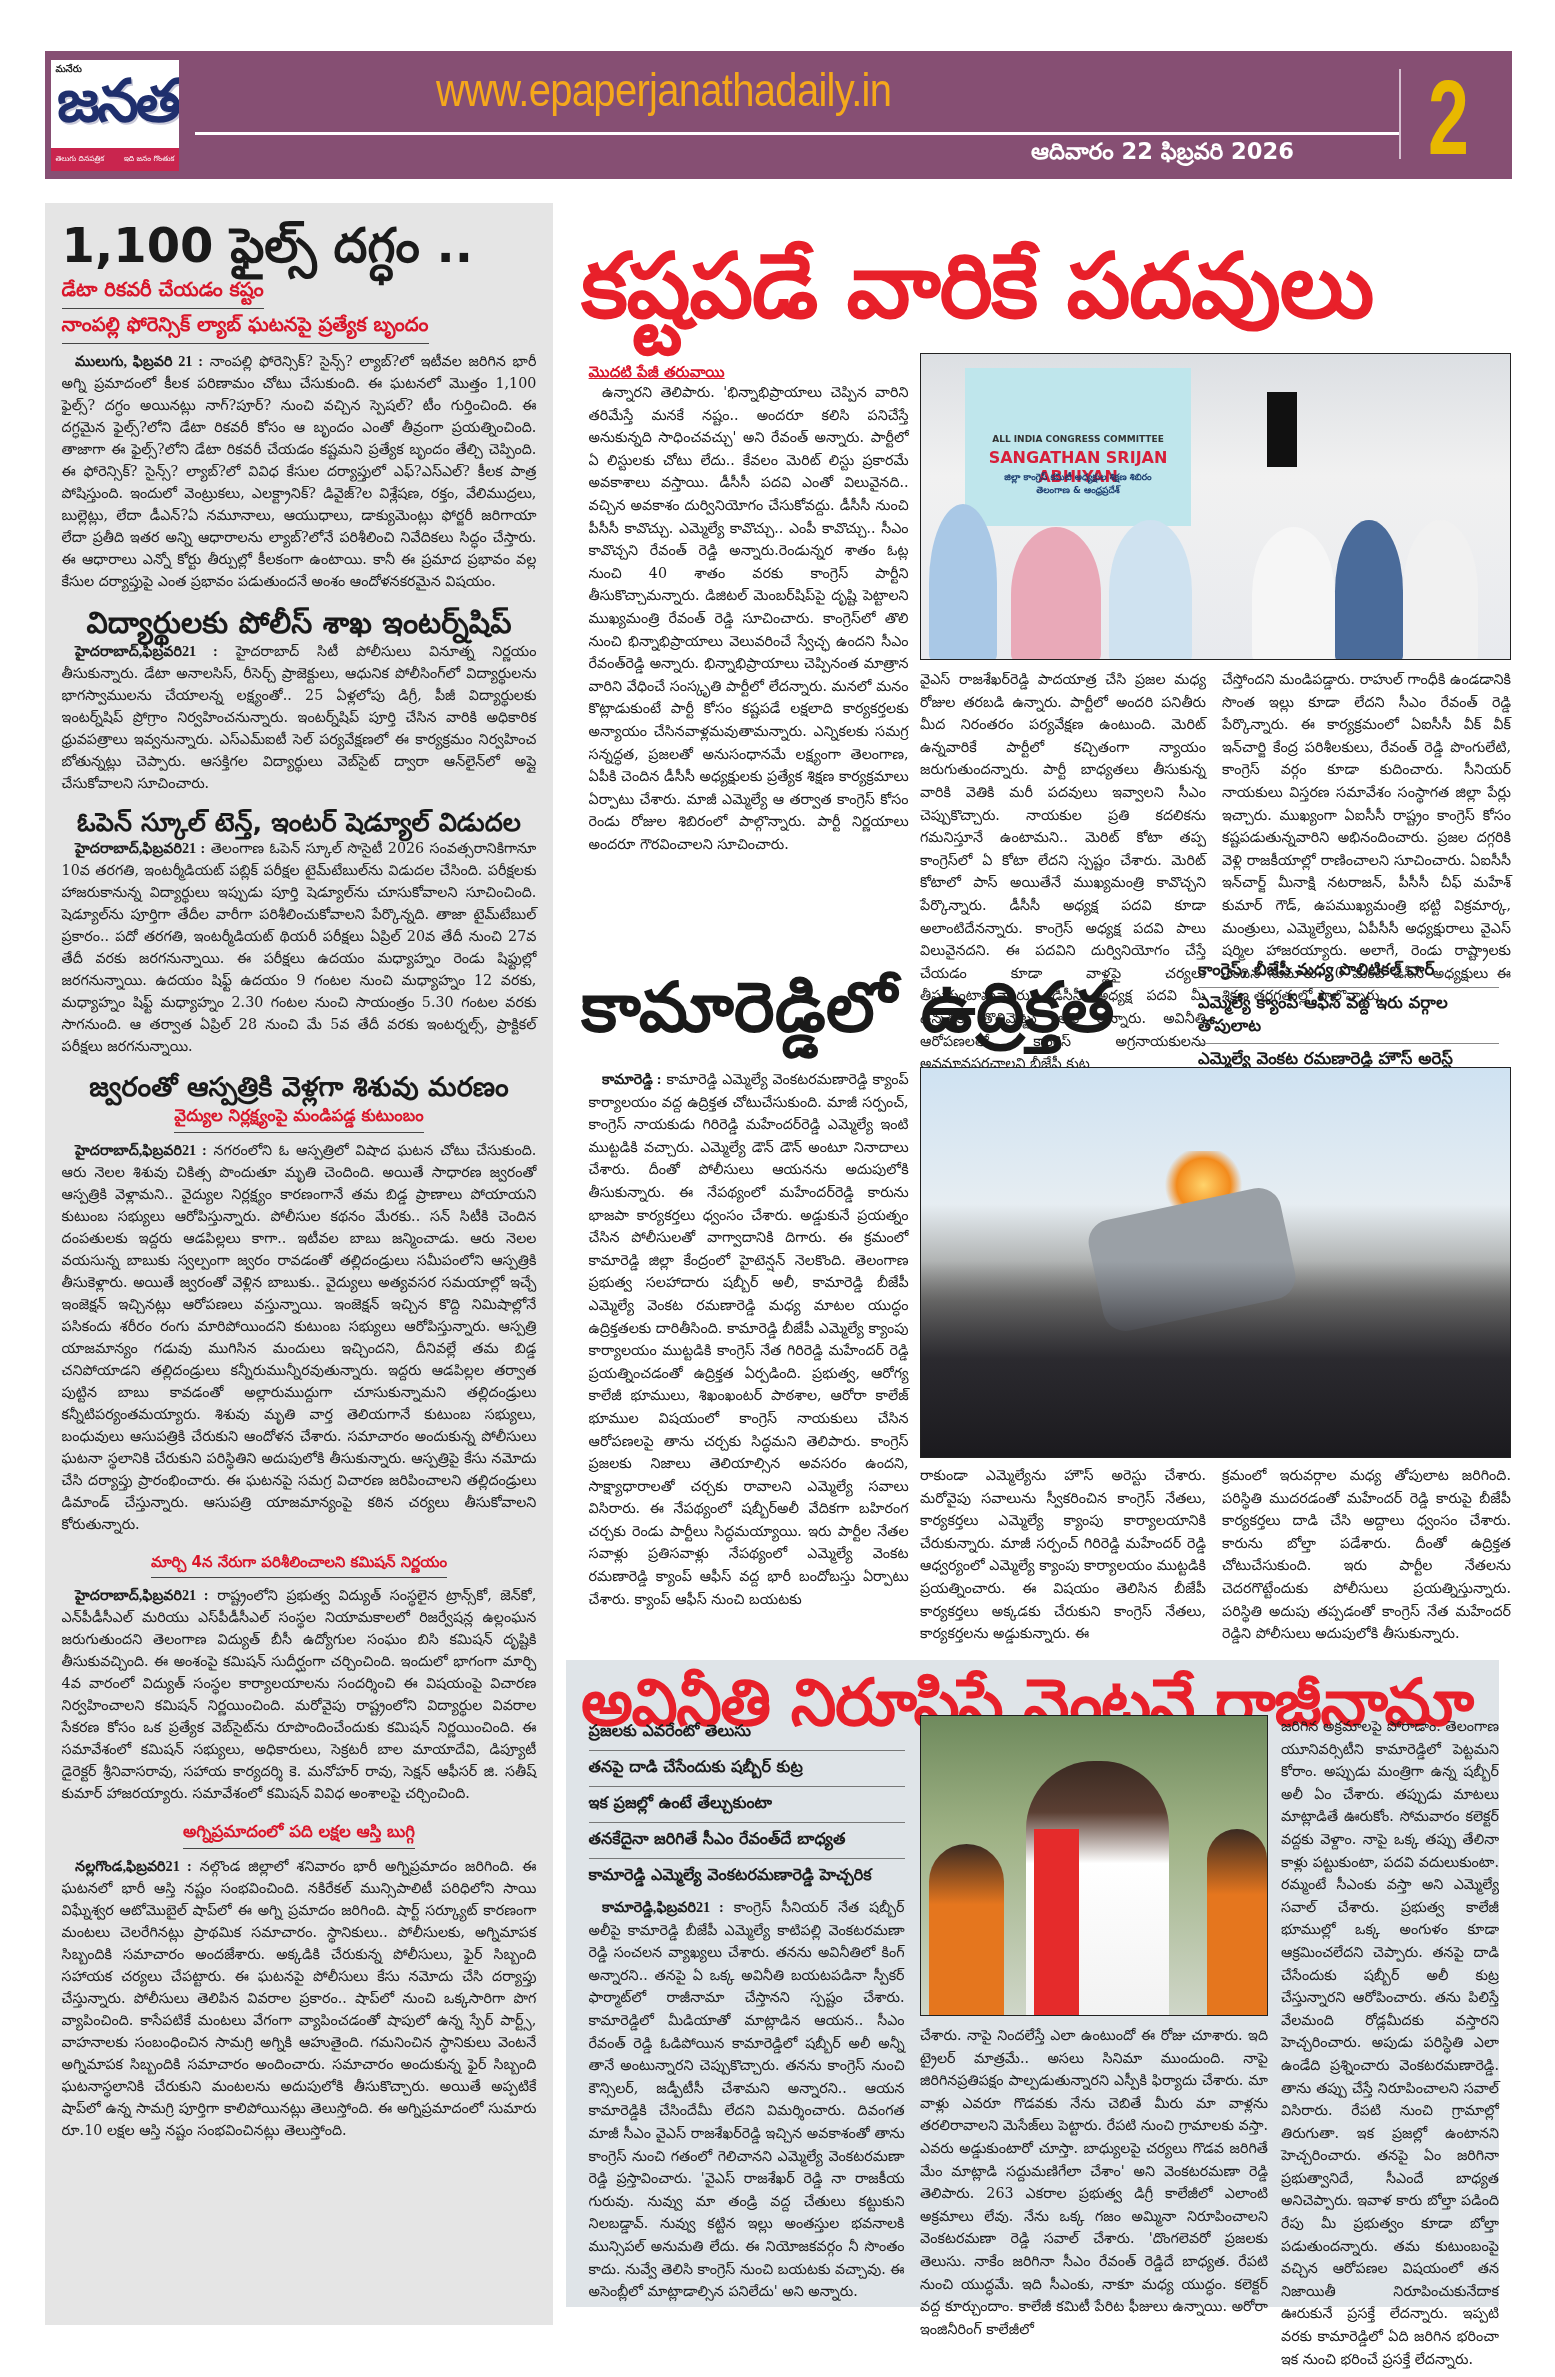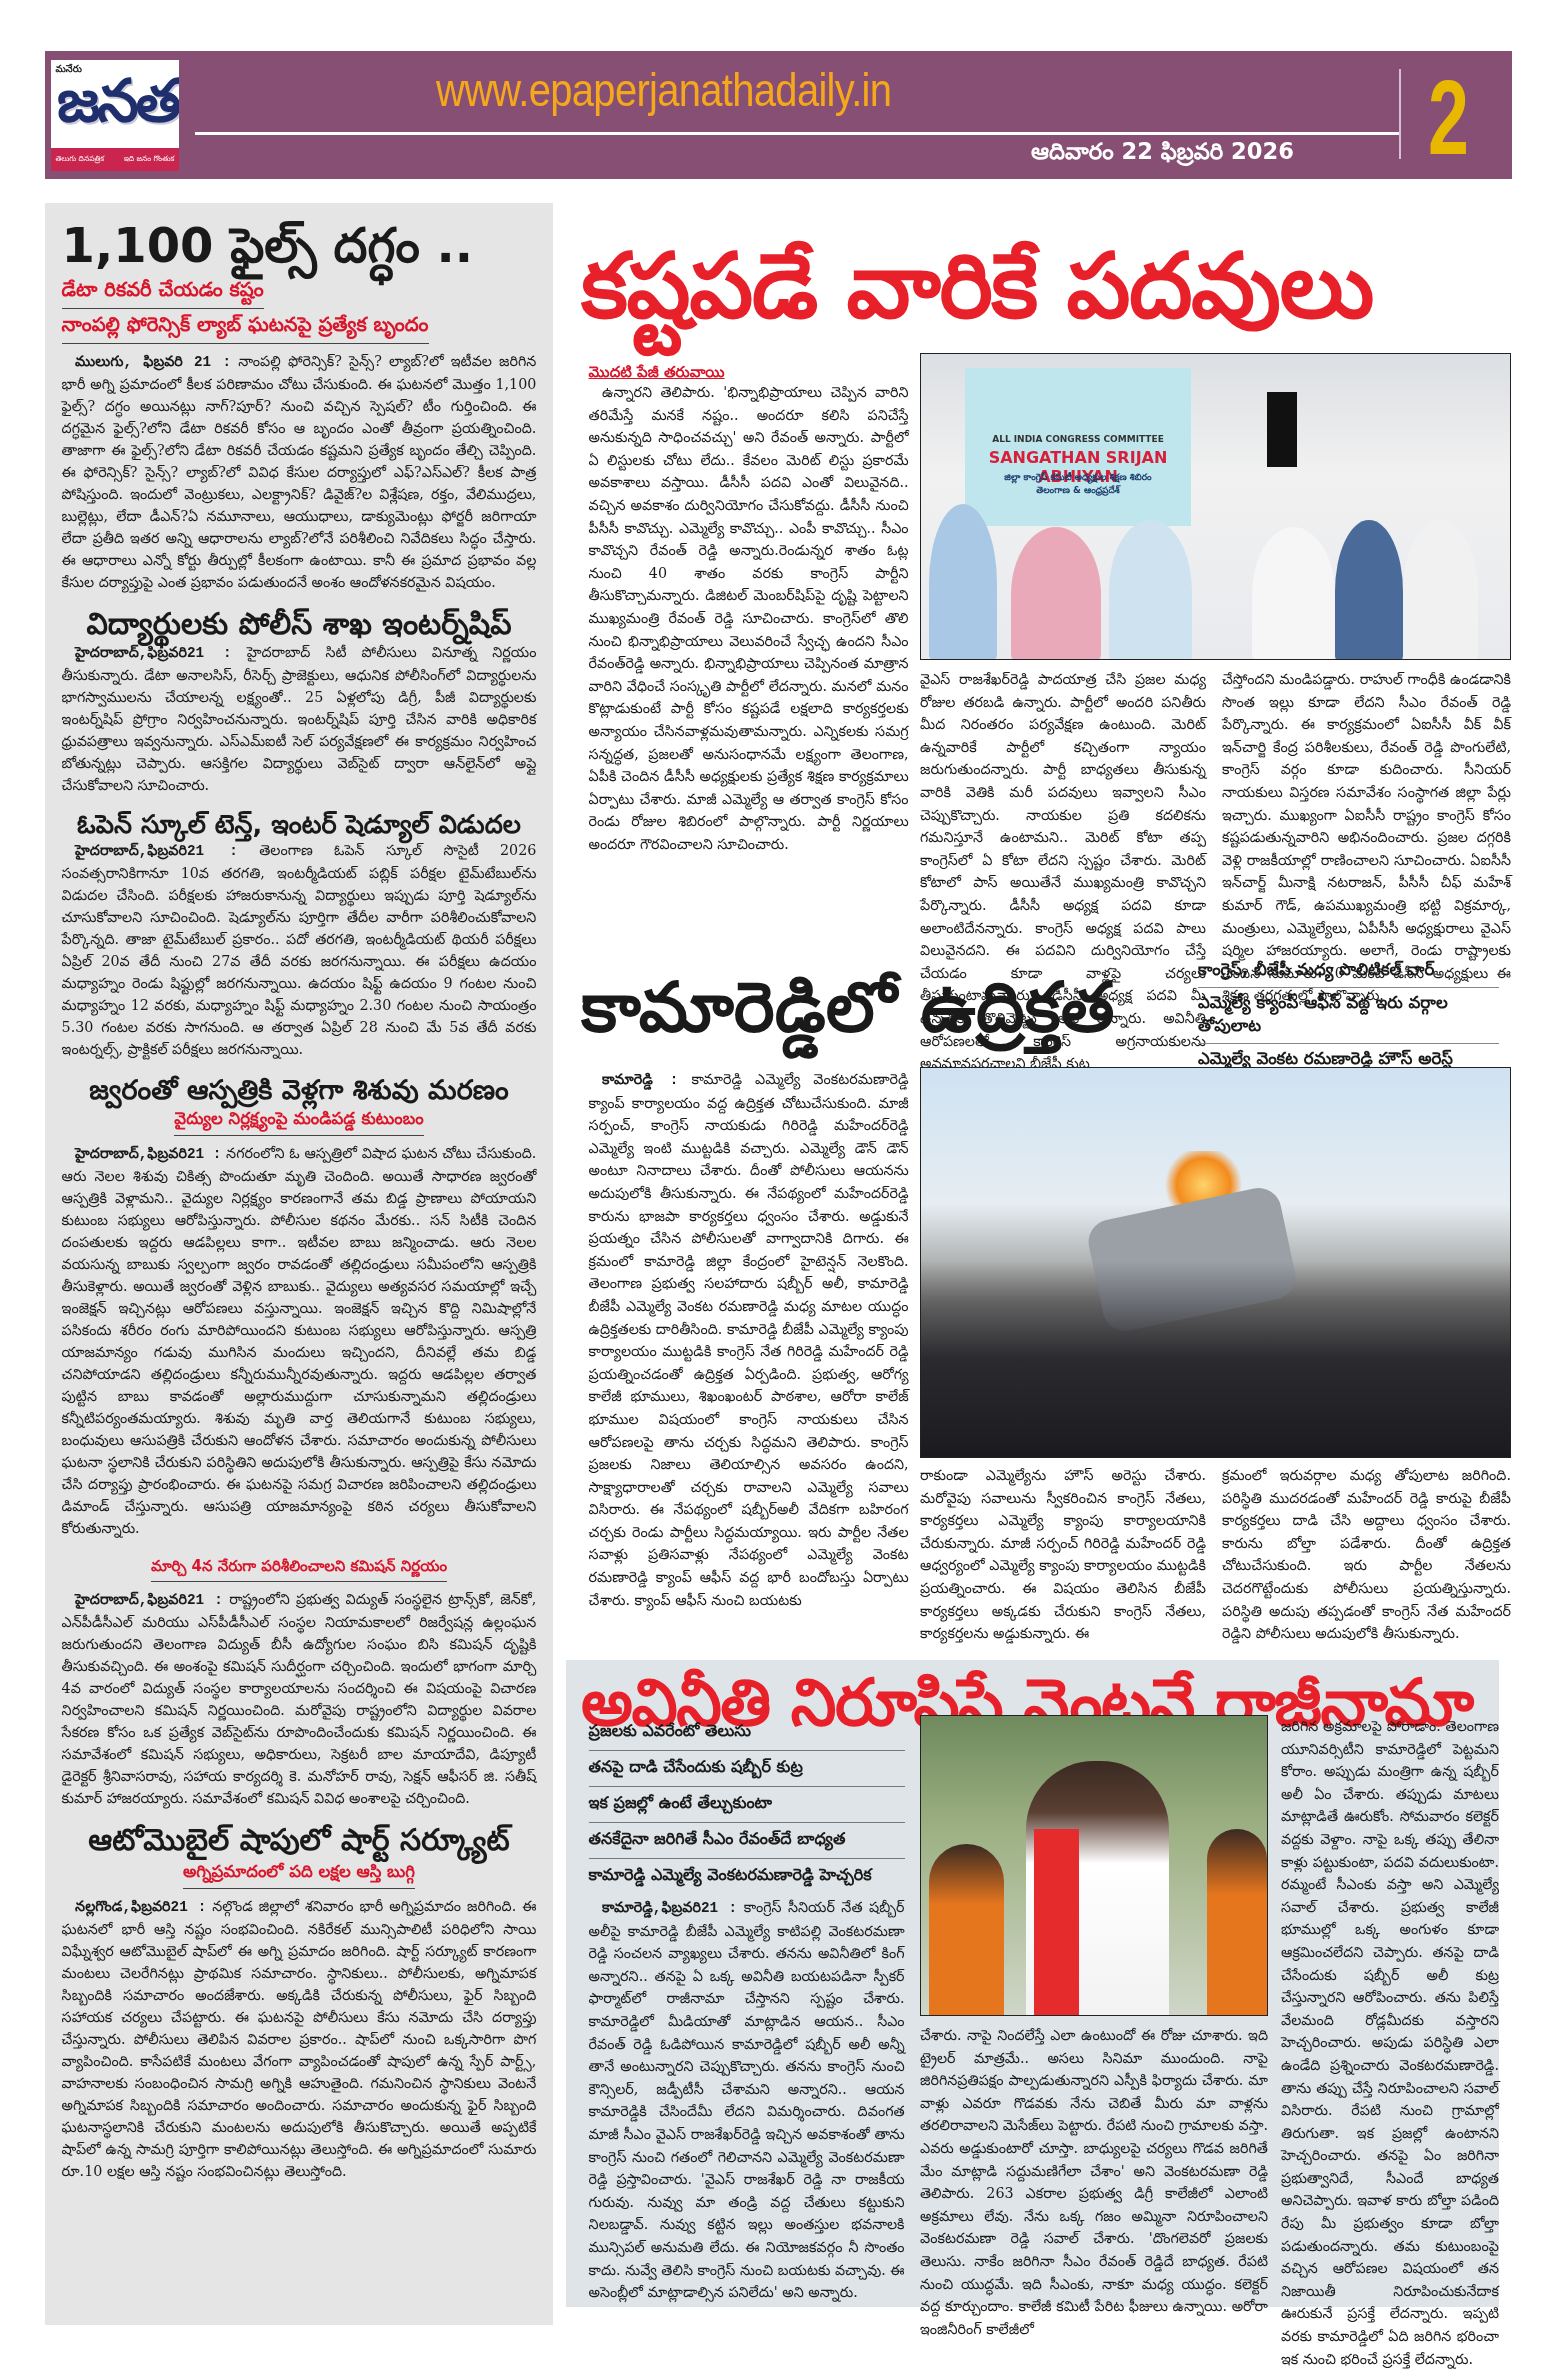--- a/index.html
+++ b/index.html
@@ -17,21 +17,21 @@
   .mast-rule { position: absolute; left: 150px; top: 81px; width: 1204px; height: 3px; background: #ffffff; }
   .mast-vrule { position: absolute; left: 1354px; top: 18px; width: 1.5px; height: 90px; background: #d6bfd0; }
   .mast-date { position: absolute; right: 218px; top: 87px; font-size: 22.6px; font-weight: bold; color: #ffffff; }
   .page-num { position: absolute; left: 1383px; top: 13.5px; font-family: "Liberation Sans", sans-serif; font-size: 105px; font-weight: bold; color: #e8b800; line-height: 1; transform: scaleX(0.7); transform-origin: left; }
 
   
   .left-col { position: absolute; left: 45px; top: 203px; width: 508px; height: 2122px; background: #e5e5e5; padding: 15px 16.6px; }
   .l-head { font-weight: bold; color: #1a1a1a; text-align: center; line-height: 1.15; }
   .l-sub { font-weight: bold; color: #d9162a; border-bottom: 1.5px solid #444; display: inline-block; padding-bottom: 3px; margin-top: 4.5px; font-size: 19.6px; }
   .body-text { font-family: "DejaVu Serif", serif; font-size: 14.3px; line-height: 22px; text-align: justify; color: #1a1a1a; text-indent: 13.5px; }
-  .body-text b { font-family: Liberation Mono, monospace; margin-top: 16px; }
+  .body-text b { font-family: Liberation Serif, serif; margin-top: 16px; }
   .article { margin-bottom: 13.5px; }
   .article.first .l-head { font-size: 48px; text-align: left; }
 
   
   .right-area { position: absolute; left: 566px; top: 203px; width: 945px; }
   .big-red { font-size: 90px; font-weight: bold; color: #e8202a; line-height: 1; letter-spacing: -1.5px; }
   .kicker { font-size: 15px; color: #d9162a; font-weight: bold; }
   .photo { position: absolute; border: 1.5px solid #222; overflow: hidden; }
   .photo1 { left: 354px; top: 150px; width: 591px; height: 307px; background: linear-gradient(180deg,#dcdfe3 0%,#f1f1f1 40%,#e8eaee 100%); }
   .photo1 .banner { position: absolute; left: 44px; top: 6px; width: 226px; height: 158px; background: #bfe6ec; margin-top: 8px; }
@@ -105,21 +105,20 @@
     <div style="text-align:center"><span class="l-sub" style="font-size:16.6px">వైద్యుల నిర్లక్ష్యంపై మండిపడ్డ కుటుంబం</span></div>
     <p class="body-text" style="margin-top:6px"><b>హైదరాబాద్,ఫిబ్రవరి21 :</b> <span>నగరంలోని ఓ ఆస్పత్రిలో విషాద ఘటన చోటు చేసుకుంది. ఆరు నెలల శిశువు చికిత్స పొందుతూ మృతి చెందింది. అయితే సాధారణ జ్వరంతో ఆస్పత్రికి వెళ్లామని.. వైద్యుల నిర్లక్ష్యం కారణంగానే తమ బిడ్డ ప్రాణాలు పోయాయని కుటుంబ సభ్యులు ఆరోపిస్తున్నారు. పోలీసుల కథనం మేరకు.. సన్ సిటీకి చెందిన దంపతులకు ఇద్దరు ఆడపిల్లలు కాగా.. ఇటీవల బాబు జన్మించాడు. ఆరు నెలల వయసున్న బాబుకు స్వల్పంగా జ్వరం రావడంతో తల్లిదండ్రులు సమీపంలోని ఆస్పత్రికి తీసుకెళ్లారు. అయితే జ్వరంతో వెళ్లిన బాబుకు.. వైద్యులు అత్యవసర సమయాల్లో ఇచ్చే ఇంజెక్షన్ ఇచ్చినట్లు ఆరోపణలు వస్తున్నాయి. ఇంజెక్షన్ ఇచ్చిన కొద్ది నిమిషాల్లోనే పసికందు శరీరం రంగు మారిపోయిందని కుటుంబ సభ్యులు ఆరోపిస్తున్నారు. ఆస్పత్రి యాజమాన్యం గడువు ముగిసిన మందులు ఇచ్చిందని, దీనివల్లే తమ బిడ్డ చనిపోయాడని తల్లిదండ్రులు కన్నీరుమున్నీరవుతున్నారు. ఇద్దరు ఆడపిల్లల తర్వాత పుట్టిన బాబు కావడంతో అల్లారుముద్దుగా చూసుకున్నామని తల్లిదండ్రులు కన్నీటిపర్యంతమయ్యారు. శిశువు మృతి వార్త తెలియగానే కుటుంబ సభ్యులు, బంధువులు ఆసుపత్రికి చేరుకుని ఆందోళన చేశారు. సమాచారం అందుకున్న పోలీసులు ఘటనా స్థలానికి చేరుకుని పరిస్థితిని అదుపులోకి తీసుకున్నారు. ఆస్పత్రిపై కేసు నమోదు చేసి దర్యాప్తు ప్రారంభించారు. ఈ ఘటనపై సమగ్ర విచారణ జరిపించాలని తల్లిదండ్రులు డిమాండ్ చేస్తున్నారు. ఆసుపత్రి యాజమాన్యంపై కఠిన చర్యలు తీసుకోవాలని కోరుతున్నారు.</span></p>
   </article>
 
   <article class="article">
     <div style="text-align:center"><span class="l-sub" style="font-size:15px">మార్చి 4న నేరుగా పరిశీలించాలని కమిషన్ నిర్ణయం</span></div>
     <p class="body-text" style="margin-top:6px"><b>హైదరాబాద్,ఫిబ్రవరి21 :</b> <span>రాష్ట్రంలోని ప్రభుత్వ విద్యుత్ సంస్థలైన ట్రాన్స్‌కో, జెన్‌కో, ఎన్‌పీడీసీఎల్ మరియు ఎస్‌పీడీసీఎల్ సంస్థల నియామకాలలో రిజర్వేషన్ల ఉల్లంఘన జరుగుతుందని తెలంగాణ విద్యుత్ బీసీ ఉద్యోగుల సంఘం బిసి కమిషన్ దృష్టికి తీసుకువచ్చింది. ఈ అంశంపై కమిషన్ సుదీర్ఘంగా చర్చించింది. ఇందులో భాగంగా మార్చి 4వ వారంలో విద్యుత్ సంస్థల కార్యాలయాలను సందర్శించి ఈ విషయంపై విచారణ నిర్వహించాలని కమిషన్ నిర్ణయించింది. మరోవైపు రాష్ట్రంలోని విద్యార్థుల వివరాల సేకరణ కోసం ఒక ప్రత్యేక వెబ్‌సైట్‌ను రూపొందించేందుకు కమిషన్ నిర్ణయించింది. ఈ సమావేశంలో కమిషన్ సభ్యులు, అధికారులు, సెక్రటరీ బాల మాయాదేవి, డిప్యూటీ డైరెక్టర్ శ్రీనివాసరావు, సహాయ కార్యదర్శి కె. మనోహర్ రావు, సెక్షన్ ఆఫీసర్ జి. సతీష్ కుమార్ హాజరయ్యారు. సమావేశంలో కమిషన్ వివిధ అంశాలపై చర్చించింది.</span></p>
   </article>
 
   <article class="article">
-    <h2 class="l-head" style="font-size:30px">ఆటోమొబైల్ షాపులో షార్ట్ సర్క్యూట్</h2>
     <div style="text-align:center"><span class="l-sub" style="font-size:16.6px">అగ్నిప్రమాదంలో పది లక్షల ఆస్తి బుగ్గి</span></div>
     <p class="body-text" style="margin-top:6px"><b>నల్లగొండ,ఫిబ్రవరి21 :</b> <span>నల్గొండ జిల్లాలో శనివారం భారీ అగ్నిప్రమాదం జరిగింది. ఈ ఘటనలో భారీ ఆస్తి నష్టం సంభవించింది. నకిరేకల్ మున్సిపాలిటీ పరిధిలోని సాయి విఘ్నేశ్వర ఆటోమొబైల్ షాప్‌లో ఈ అగ్ని ప్రమాదం జరిగింది. షార్ట్ సర్క్యూట్ కారణంగా మంటలు చెలరేగినట్లు ప్రాథమిక సమాచారం. స్థానికులు.. పోలీసులకు, అగ్నిమాపక సిబ్బందికి సమాచారం అందజేశారు. అక్కడికి చేరుకున్న పోలీసులు, ఫైర్ సిబ్బంది సహాయక చర్యలు చేపట్టారు. ఈ ఘటనపై పోలీసులు కేసు నమోదు చేసి దర్యాప్తు చేస్తున్నారు. పోలీసులు తెలిపిన వివరాల ప్రకారం.. షాప్‌లో నుంచి ఒక్కసారిగా పొగ వ్యాపించింది. కాసేపటికే మంటలు వేగంగా వ్యాపించడంతో షాపులో ఉన్న స్పేర్ పార్ట్స్, వాహనాలకు సంబంధించిన సామగ్రి అగ్నికి ఆహుతైంది. గమనించిన స్థానికులు వెంటనే అగ్నిమాపక సిబ్బందికి సమాచారం అందించారు. సమాచారం అందుకున్న ఫైర్ సిబ్బంది ఘటనాస్థలానికి చేరుకుని మంటలను అదుపులోకి తీసుకొచ్చారు. అయితే అప్పటికే షాప్‌లో ఉన్న సామగ్రి పూర్తిగా కాలిపోయినట్లు తెలుస్తోంది. ఈ అగ్నిప్రమాదంలో సుమారు రూ.10 లక్షల ఆస్తి నష్టం సంభవించినట్లు తెలుస్తోంది.</span></p>
   </article>
 </aside>
 
 <main class="right-area">
 
   <section>
     <h1 class="big-red" style="position:absolute;left:15px;top:38px;">కష్టపడే వారికే పదవులు</h1>
     <div class="kicker" style="position:absolute;left:22.6px;top:160px;text-decoration:underline;">మొదటి పేజీ తరువాయి</div>

